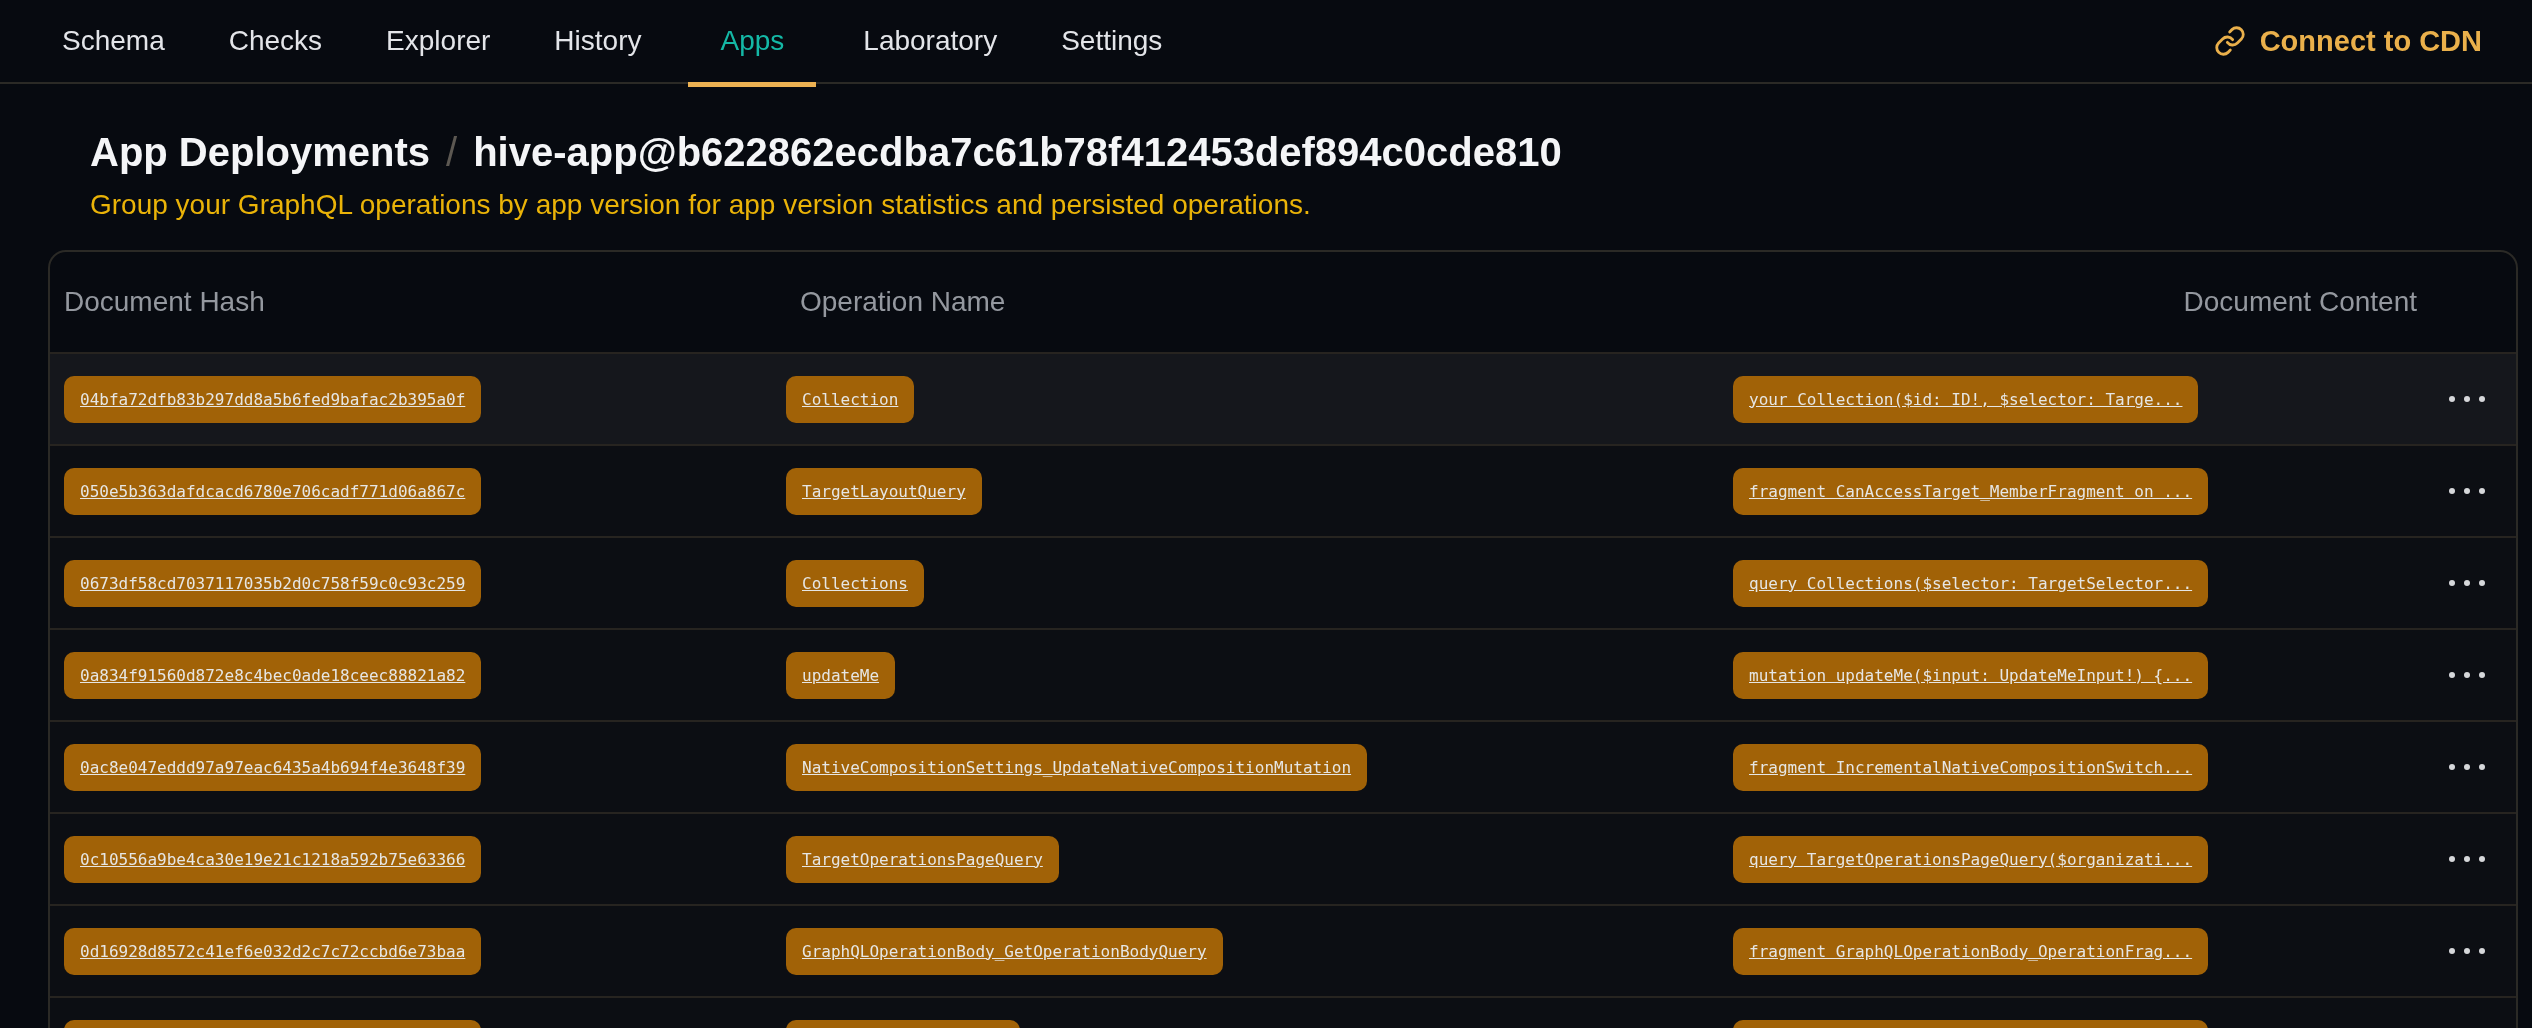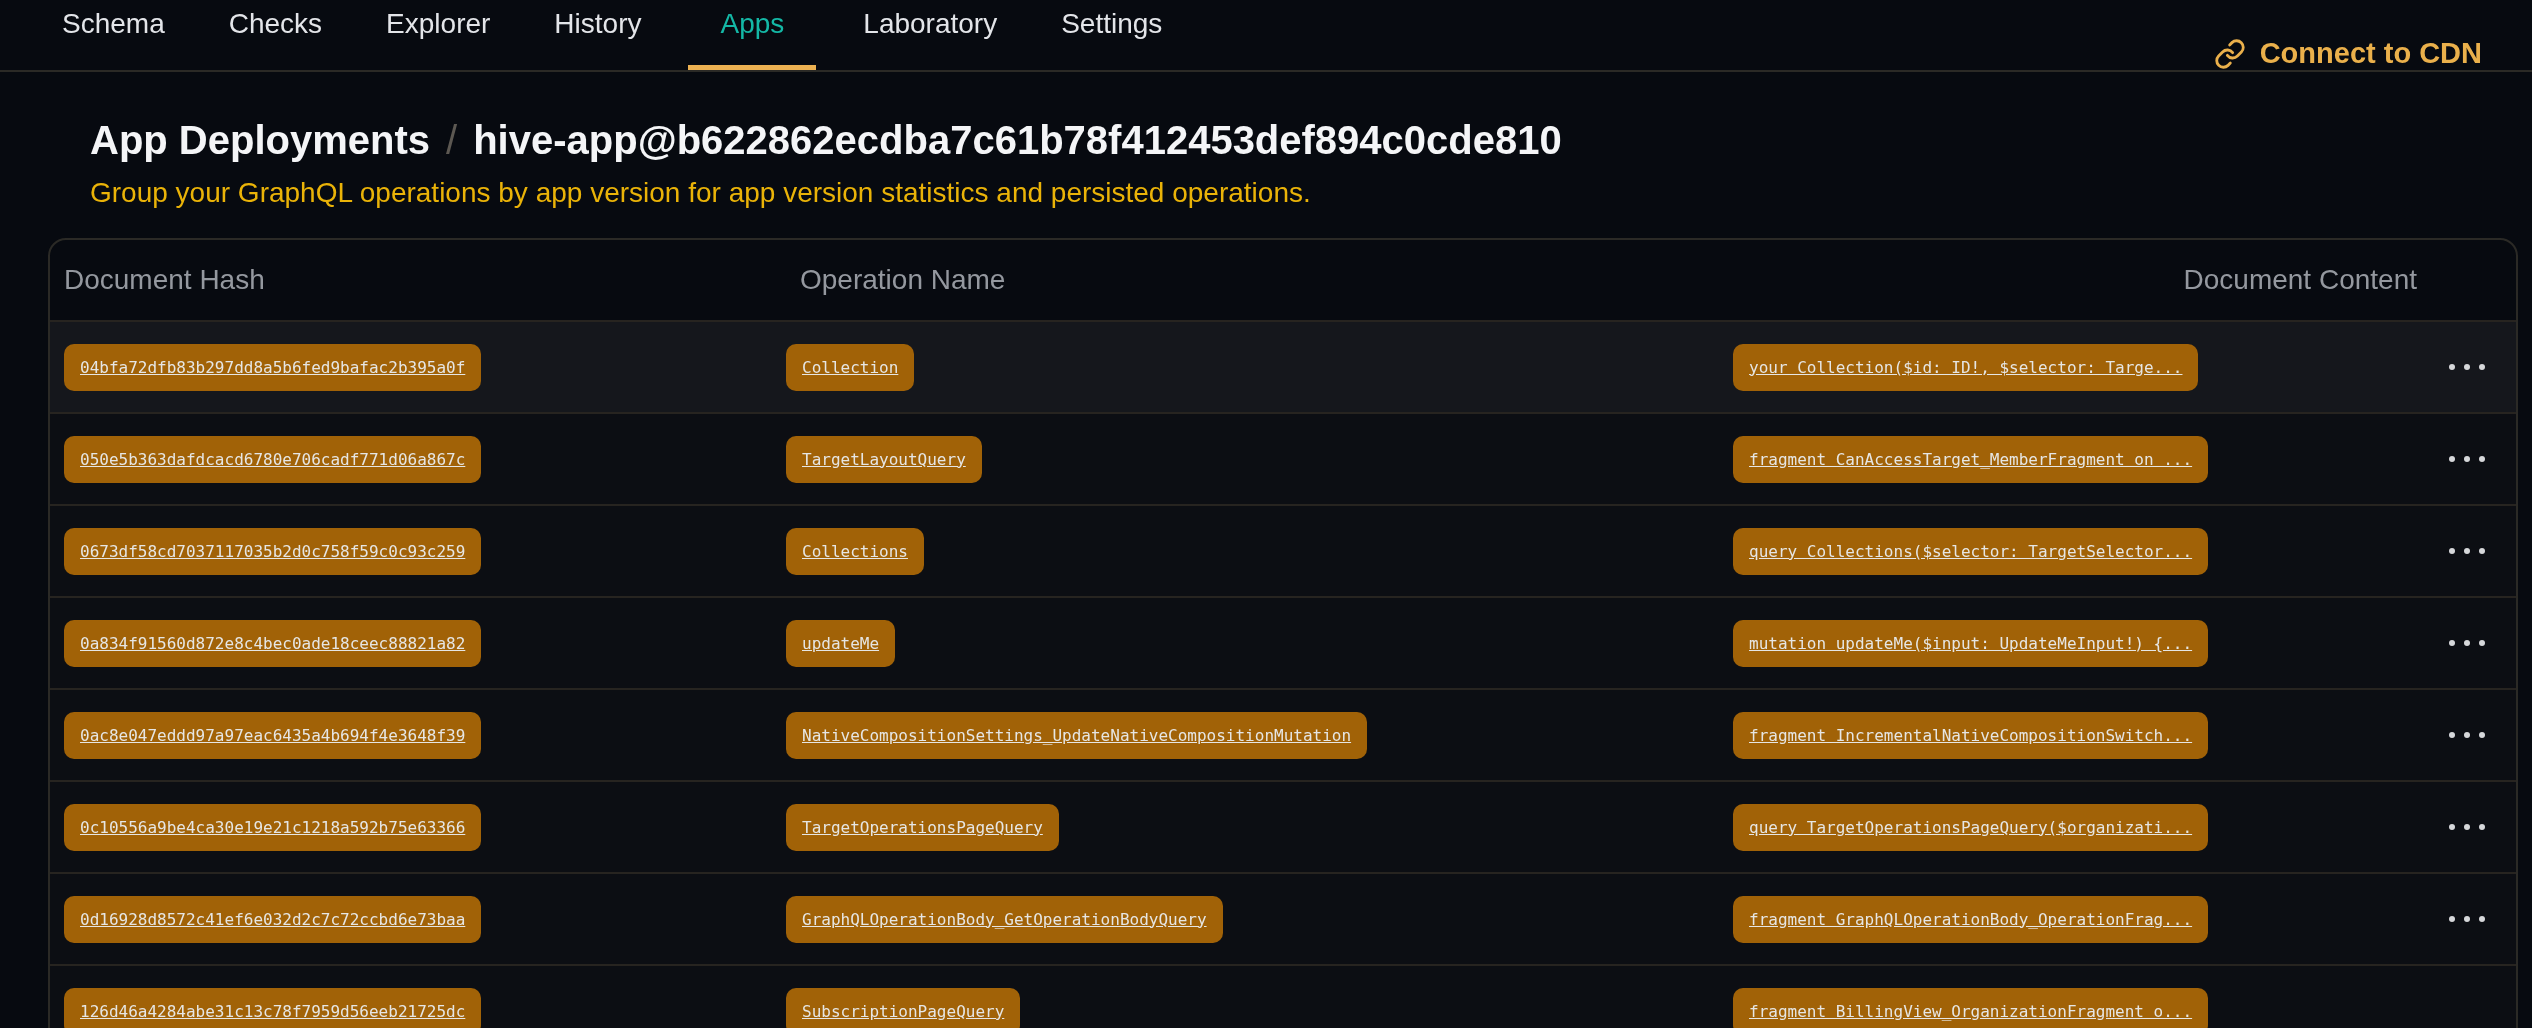--- a/index.html
+++ b/index.html
@@ -5,23 +5,23 @@
   * { margin:0; padding:0; box-sizing:border-box; }
   html,body { width:2532px; height:1028px; overflow:hidden; }
   body {
     background:#070a10;
     font-family:"Liberation Sans", sans-serif;
     color:#e8eaed;
   }
 
   
   .topnav {
-    height:72px;
-    display:flex;
-    align-items:flex-end;
+    height:84px;
+    display:flex;
+    align-items:center;
     padding-left:45px;
     border-bottom:2px solid #2b2a26;
   }
   .nav-tab {
     position:relative;
     height:92px;
     display:flex;
     align-items:center;
     padding:0 17px;
     margin-right:30px;
@@ -75,21 +75,21 @@
     margin:28px 14px 0 48px;
     border:2px solid #2b2a26;
     border-radius:18px;
     overflow:hidden;
   }
   .tgrid {
     display:grid;
     grid-template-columns:736px 933px 698px 1fr;
     align-items:center;
   }
-  .thead { height:80px; }
+  .thead { height:100px; }
   .th {
     font-size:28px;
     color:#94989f;
     padding-left:14px;
     white-space:nowrap;
   }
   .th.right { justify-self:end; padding-left:0; padding-right:0; }
 
   .trow {
     height:92px;

